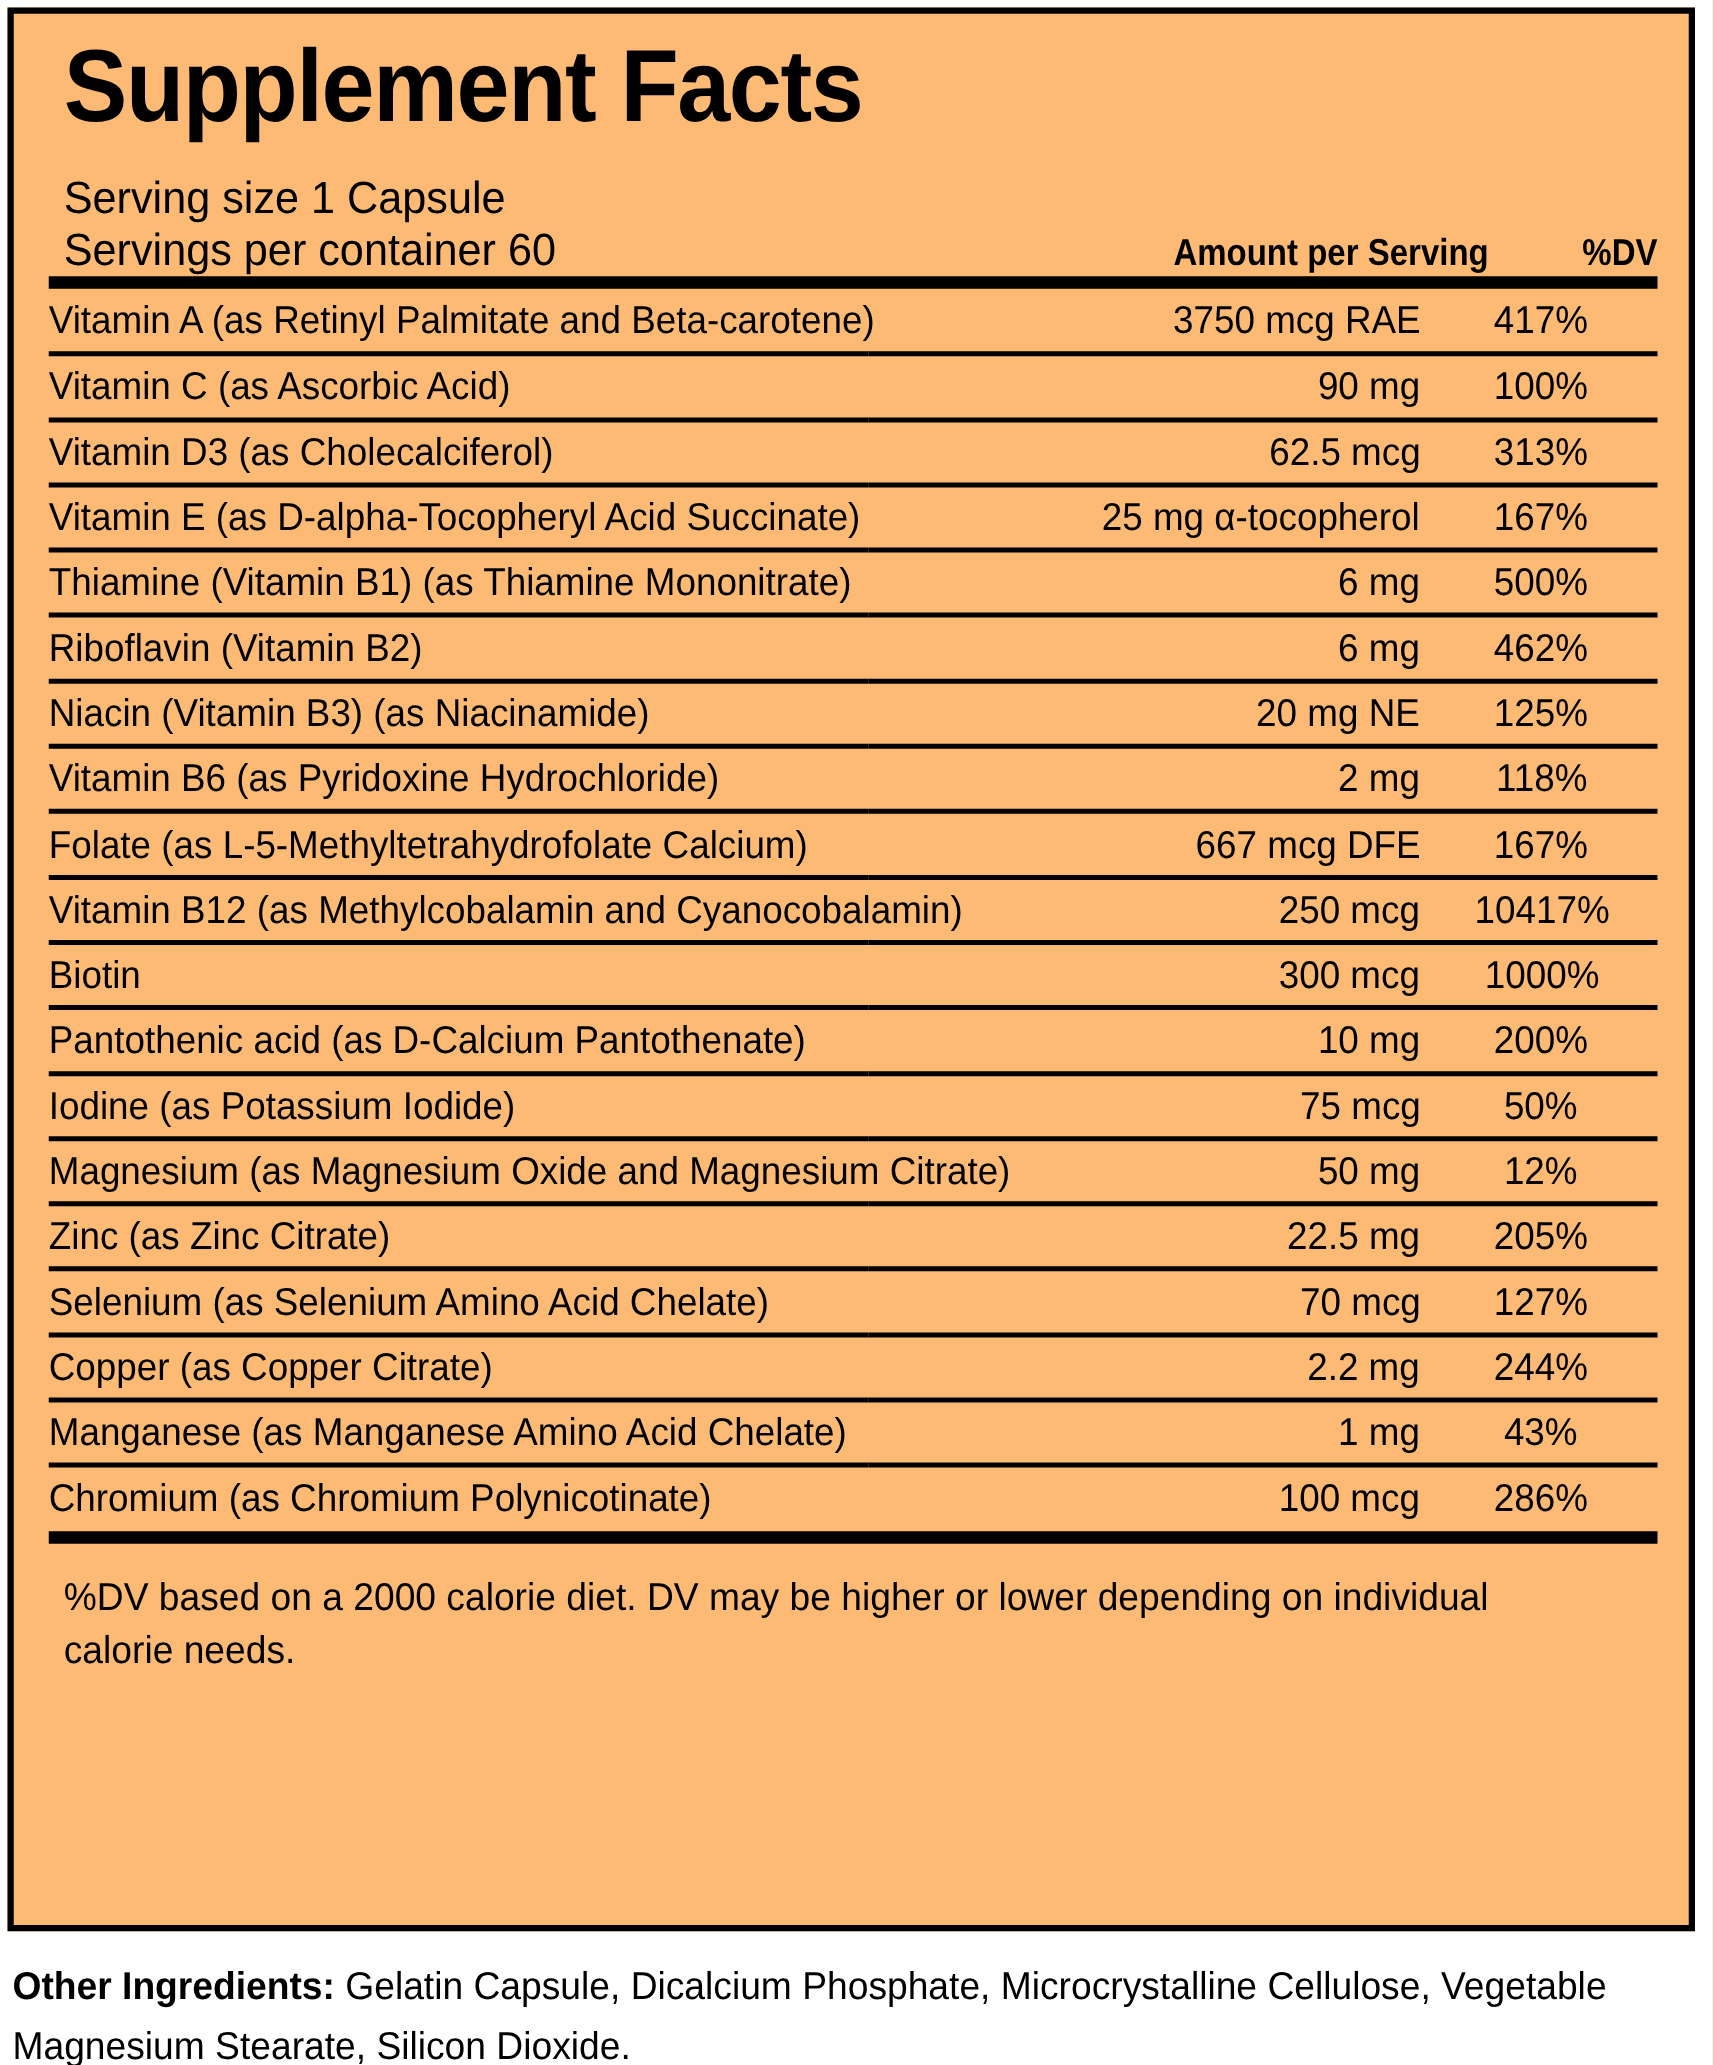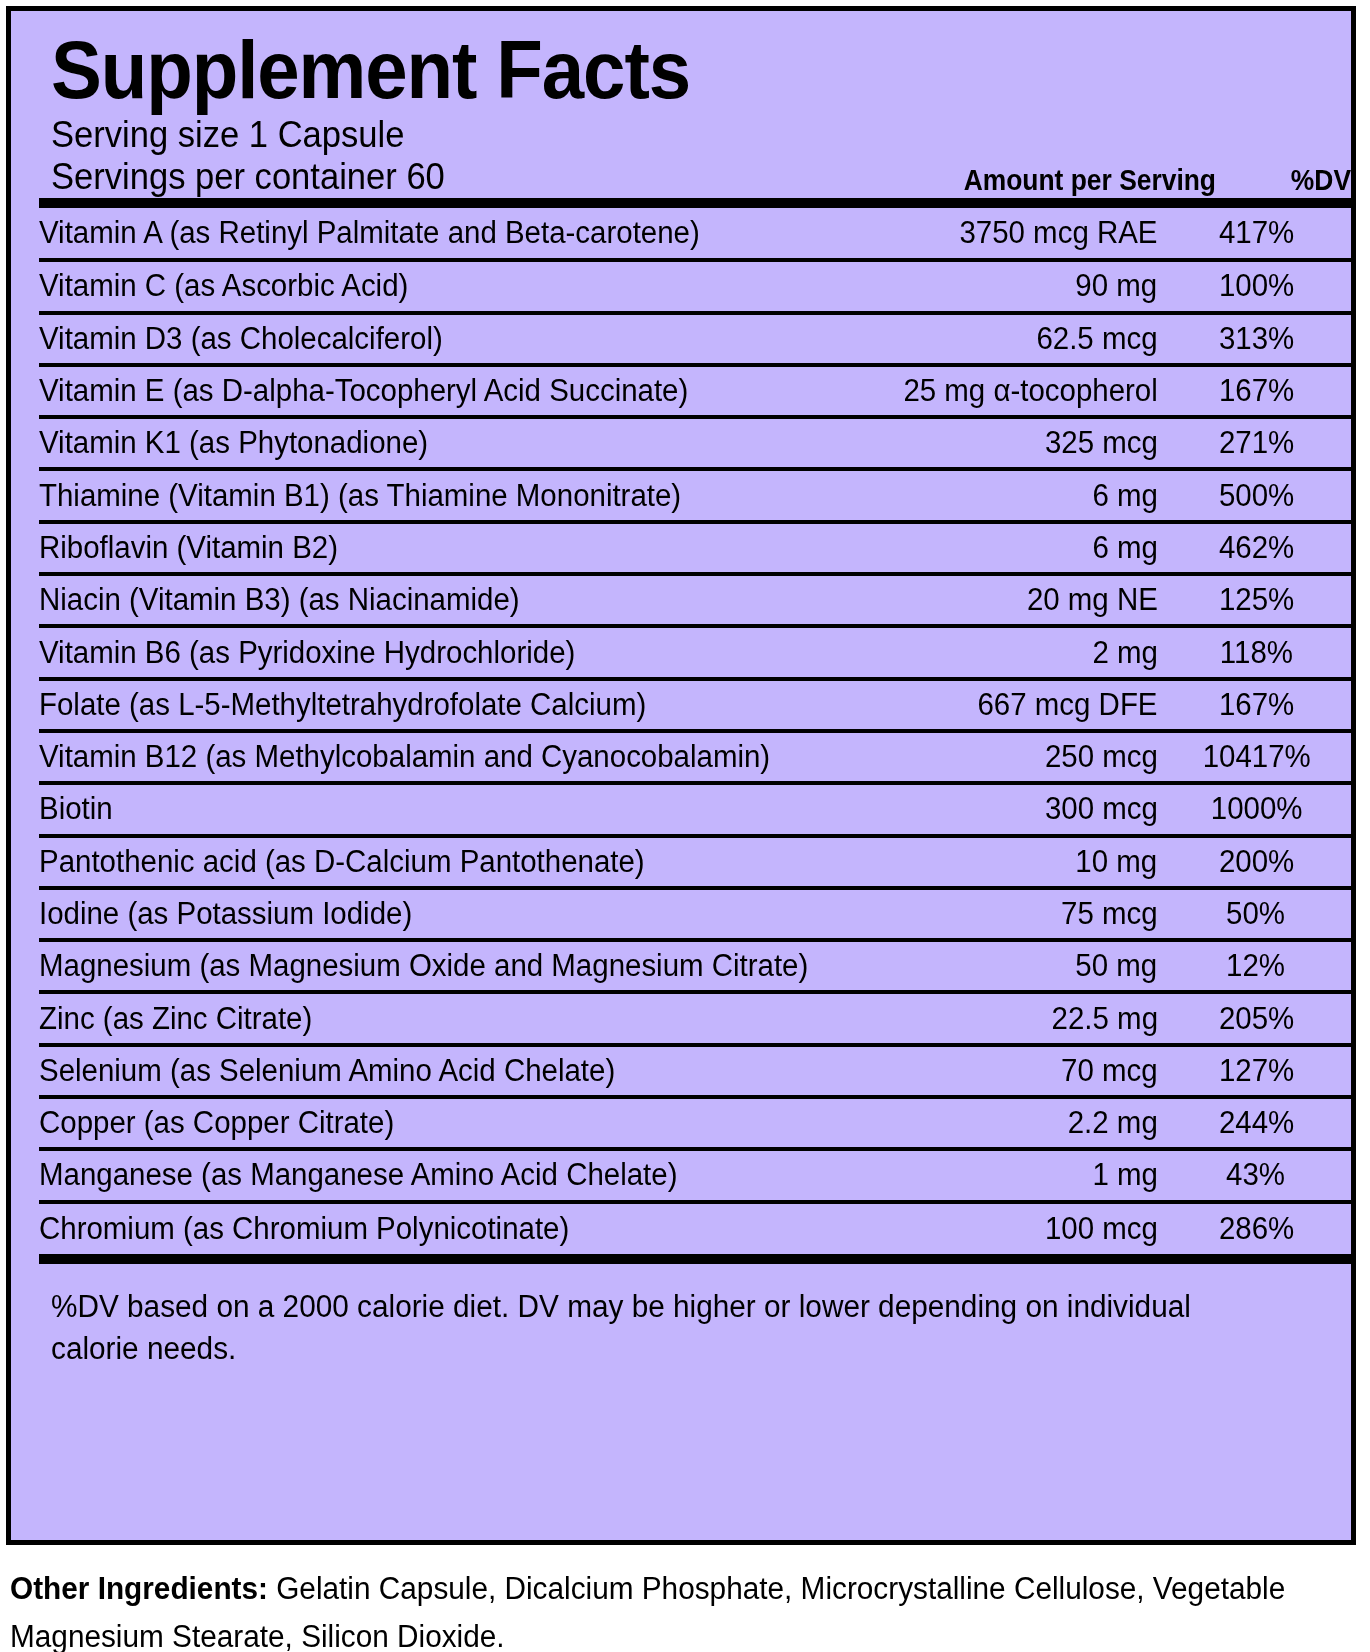--- a/index.html
+++ b/index.html
@@ -24,41 +24,41 @@
   }
 
   
   .panel {
     position: absolute;
     left: 6px;
     top: 6px;
     width: 1350px;
     height: 1539px;
     border: 5px solid #000000;
-    background: #c4b5fd;
-    padding: 0 0 0 14px;
+    background: #fdba74;
+    padding: 0 25px 0 14px;
   }
 
   
   .title {
     font-family: "Liberation Sans Narrow", "Liberation Sans", sans-serif;
     font-weight: 700;
     font-size: 82px;
     line-height: 86px;
     letter-spacing: -1.2px;
     margin: 16px 0 0 26px;
     transform: scaleX(0.93);
     transform-origin: left center;
     white-space: nowrap;
   }
 
   
   .serving-block {
     position: relative;
-    margin: 1px 0 0 26px;
+    margin: 24px 0 0 26px;
     height: 84px;
   }
   .serving-line {
     font-size: 36px;
     line-height: 42px;
     white-space: nowrap;
     transform: scaleX(0.96);
     transform-origin: left center;
   }
   .col-heads {
@@ -210,25 +210,20 @@
             <td class="cell-name"><span>Vitamin D3 (as Cholecalciferol)</span></td>
             <td class="cell-amount"><span>62.5 mcg</span></td>
             <td class="cell-dv"><span>313%</span></td>
           </tr>
           <tr>
             <td class="cell-name"><span>Vitamin E (as D-alpha-Tocopheryl Acid Succinate)</span></td>
             <td class="cell-amount"><span>25 mg α-tocopherol</span></td>
             <td class="cell-dv"><span>167%</span></td>
           </tr>
           <tr>
-            <td class="cell-name"><span>Vitamin K1 (as Phytonadione)</span></td>
-            <td class="cell-amount"><span>325 mcg</span></td>
-            <td class="cell-dv"><span>271%</span></td>
-          </tr>
-          <tr>
             <td class="cell-name"><span>Thiamine (Vitamin B1) (as Thiamine Mononitrate)</span></td>
             <td class="cell-amount"><span>6 mg</span></td>
             <td class="cell-dv"><span>500%</span></td>
           </tr>
           <tr>
             <td class="cell-name"><span>Riboflavin (Vitamin B2)</span></td>
             <td class="cell-amount"><span>6 mg</span></td>
             <td class="cell-dv"><span>462%</span></td>
           </tr>
           <tr>

